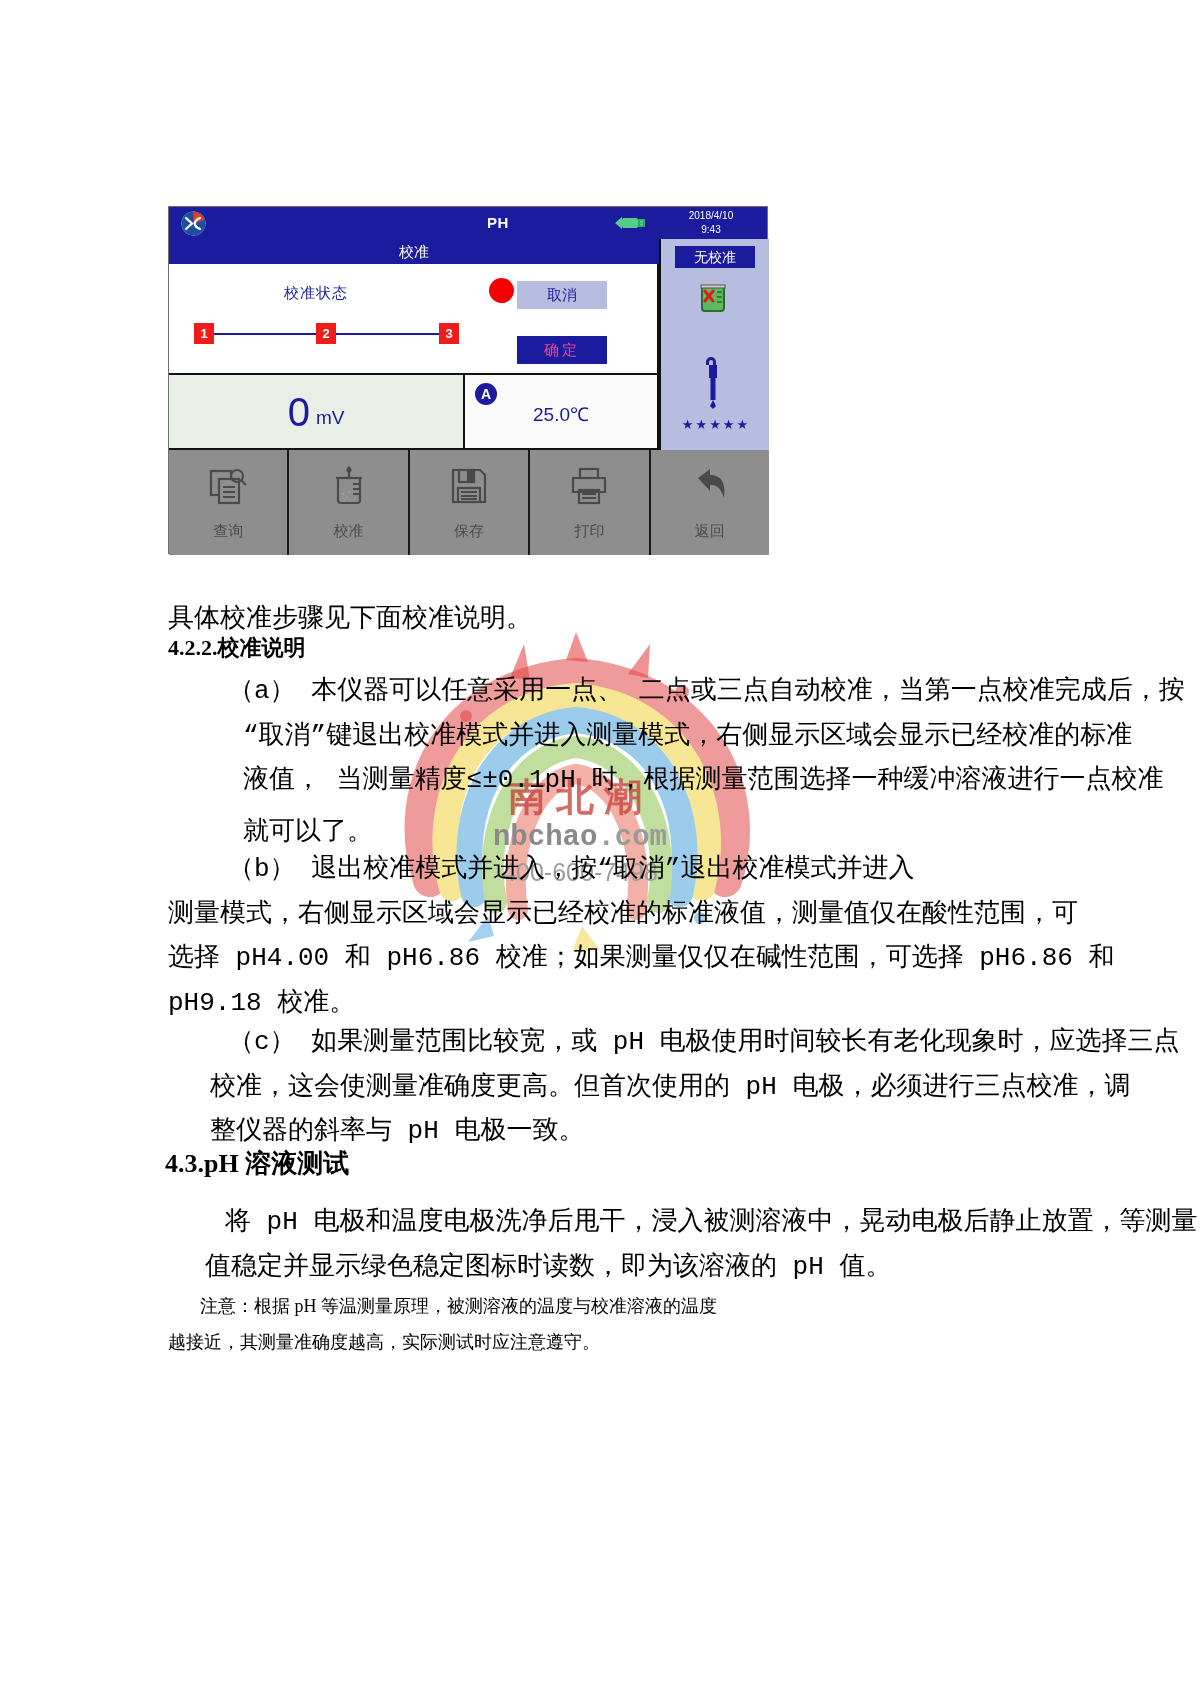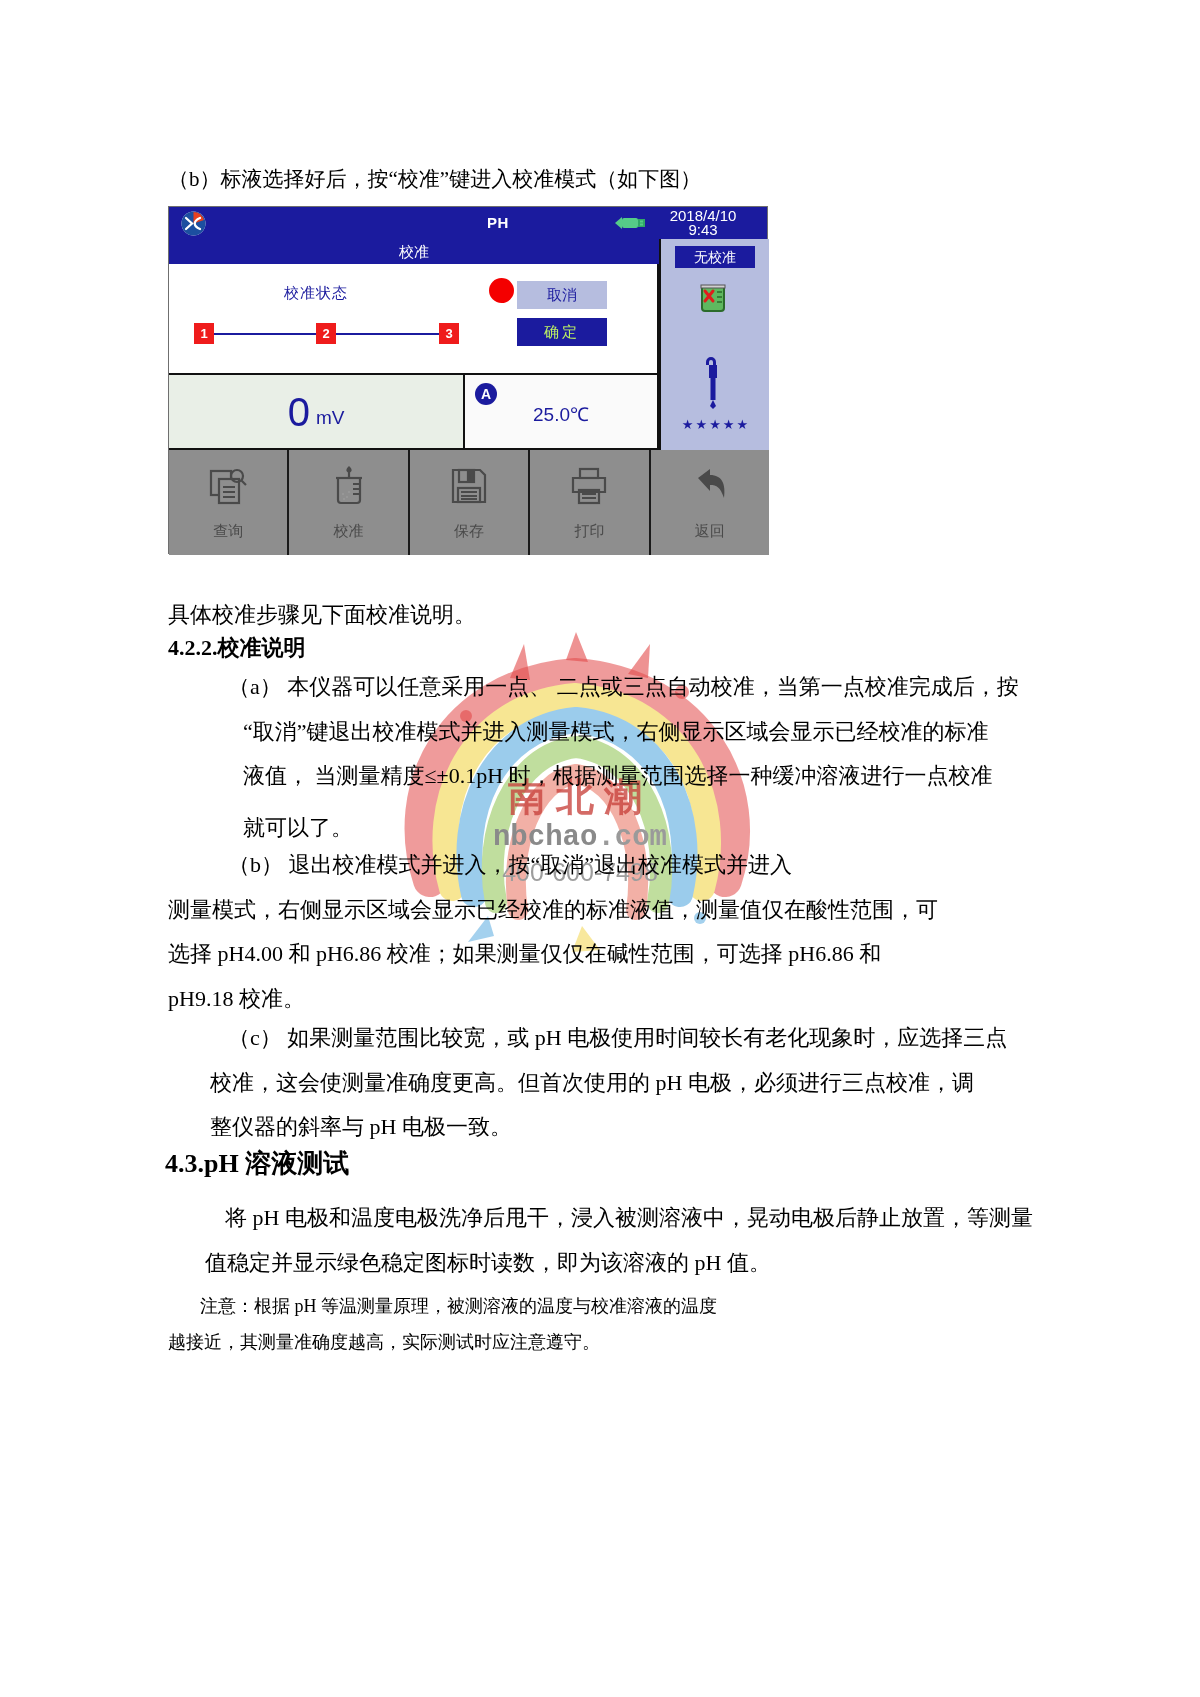--- a/index.html
+++ b/index.html
@@ -69,21 +69,21 @@
   }
 
   
   .doc-line {
     position: absolute;
     z-index: 10;
     white-space: nowrap;
     font-family: "Liberation Serif", "DejaVu Serif", serif;
   }
   .t-caption { font-size: 21px; }
-  .t-body    { font-size: 22px; }
+  .t-body    { font-size: 26px; font-family: Liberation Mono, monospace; }
   .t-h3      { font-size: 22px; font-weight: bold; }
   .t-h2      { font-size: 26px; font-weight: bold; }
   .t-bold    { font-size: 18px; font-weight: normal; }
 
   
   .device {
     position: absolute;
     left: 168px;
     top: 206px;
     width: 600px;
@@ -121,24 +121,24 @@
     letter-spacing: .5px;
     padding-left: 30px;
   }
   .usb-icon {
     position: absolute;
     right: 118px; top: 8px;
     width: 36px; height: 16px;
   }
   .dev-datetime {
     position: absolute;
-    right: 12px; top: 2px;
+    right: 4px; top: 2px;
     width: 104px;
     text-align: center;
-    font-size: 15px;
+    font-size: 10px;
     line-height: 14px;
     font-family: "Liberation Sans", sans-serif;
   }
 
   
   .dev-subbar {
     position: absolute;
     left: 0; top: 32px;
     width: 490px;
     height: 25px;
@@ -206,24 +206,24 @@
     left: 348px; top: 17px;
     width: 90px; height: 28px;
     background: #b6bddf;
     color: #1b1b9e;
     font-size: 15px;
     line-height: 28px;
     text-align: center;
   }
   .btn-confirm {
     position: absolute;
-    left: 348px; top: 54px;
+    left: 348px; top: 72px;
     width: 90px; height: 28px;
     background: #1b1b9e;
-    color: #bef264;
+    color: #ec4899;
     font-size: 15px;
     line-height: 28px;
     text-align: center;
     letter-spacing: 3px;
   }
 
   
   .dev-readings {
     position: absolute;
     left: 0; top: 168px;
@@ -360,21 +360,20 @@
     font-size: 15px;
     color: #4a4a4a;
     font-family: "Liberation Sans", sans-serif;
   }
 </style>
 </head>
 <body>
 
 <div class="page">
 
-  <div class="doc-line t-caption" style="left:168px; top:165px;">（b）标液选择好后，按“校准”键进入校准模式（如下图）</div>
 
   <div class="watermark">
     <svg class="wm-svg" viewBox="0 0 420 330" xmlns="http://www.w3.org/2000/svg">
       <g opacity="0.55" fill="none" stroke-linecap="round">
         <path d="M60 250 C30 160 80 55 205 45 C330 55 385 160 355 250" stroke="#e34b4b" stroke-width="34"></path>
         <path d="M82 258 C58 172 100 75 205 66 C312 75 355 172 332 258" stroke="#f2d23c" stroke-width="26"></path>
         <path d="M104 264 C86 186 122 98 206 90 C292 98 328 186 310 264" stroke="#4aa3dd" stroke-width="26"></path>
         <path d="M126 272 C112 202 144 124 206 117 C270 124 302 202 288 272" stroke="#8dc44f" stroke-width="22"></path>
         <path d="M148 280 C138 216 164 150 206 144 C250 150 276 216 266 280" stroke="#e9705e" stroke-width="20"></path>
       </g>

